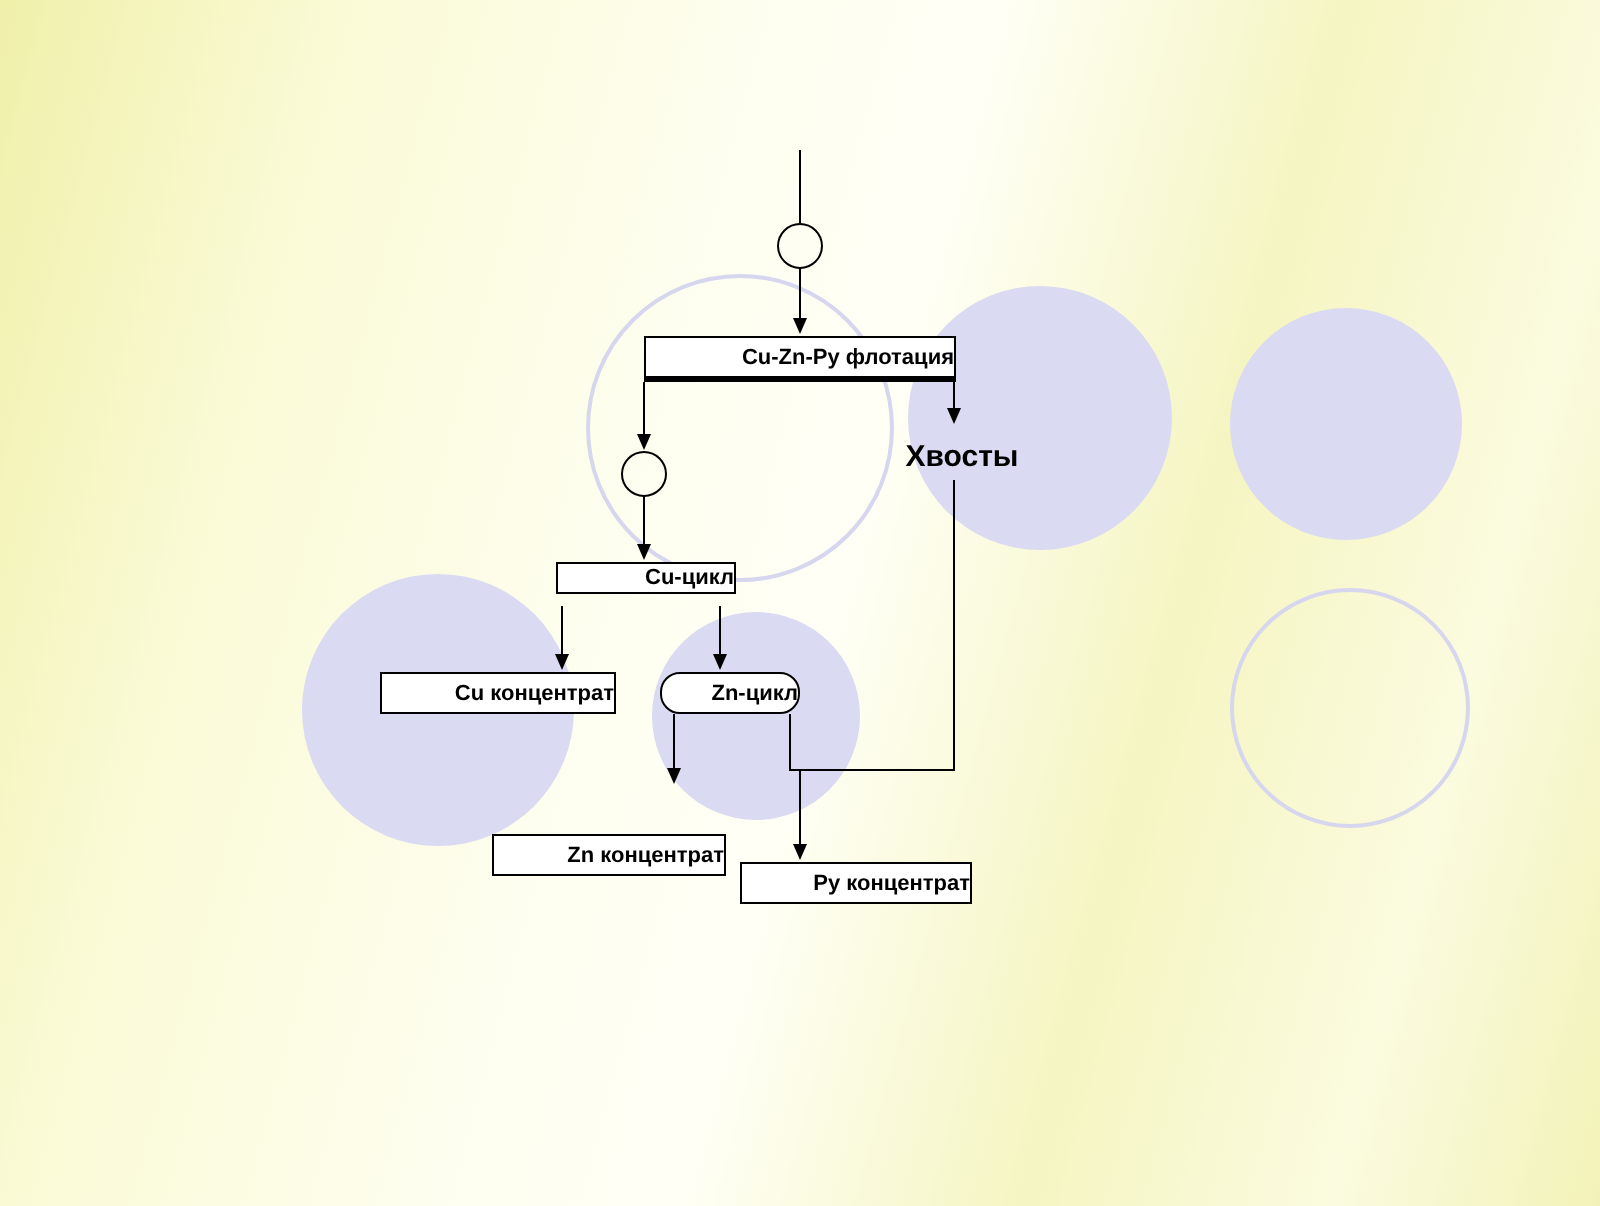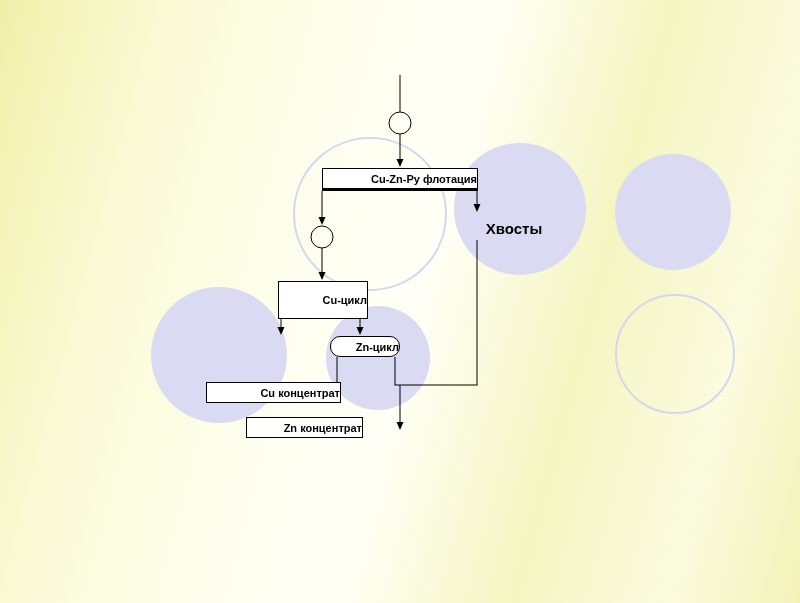--- a/index.html
+++ b/index.html
@@ -38,21 +38,20 @@
 
   .floatlabel {
     position: absolute;
     font-size: 15px;
     font-weight: bold;
     color: #000;
     display: flex;
     align-items: center;
     justify-content: center;
     white-space: nowrap;
-    margin-left: 33px;
   }
 </style>
 </head>
 <body>
 
 <div class="slide">
 
   <div class="bgcircle outline" style="left:293px; top:137px; width:150px; height:150px;"></div>
   <div class="bgcircle filled" style="left:454px; top:143px; width:132px; height:132px;"></div>
   <div class="bgcircle filled" style="left:615px; top:154px; width:116px; height:116px;"></div>
@@ -90,30 +89,33 @@
       <circle cx="322" cy="237" r="11"></circle>
     </g>
   </svg>
 
   <div class="node machine" style="left:322px; top:168px; width:156px; height:23px;">
     <span>Cu-Zn-Py флотация</span>
   </div>
 
   <div class="floatlabel" style="left:447px; top:218px; width:68px; height:20px;">Хвосты</div>
 
-  <div class="node" style="left:278px; top:281px; width:90px; height:38px;">
+  <div class="node" style="left:278px; top:281px; width:90px; height:16px;">
     <span>Cu-цикл</span>
   </div>
 
-  <div class="node" style="left:206px; top:336px; width:135px; height:21px;margin-top:46px;">
+  <div class="node" style="left:190px; top:336px; width:118px; height:21px;">
     <span>Cu концентрат</span>
   </div>
 
   <div class="node" style="left:330px; top:336px; width:70px; height:21px;border-radius:10px;">
     <span>Zn-цикл</span>
   </div>
 
   <div class="node" style="left:246px; top:393px; width:117px; height:21px;margin-top:24px;">
     <span>Zn концентрат</span>
   </div>
 
+  <div class="node" style="left:370px; top:431px; width:116px; height:21px;">
+    <span>Py концентрат</span>
+  </div>
 
 </div>
 
 </body></html>

